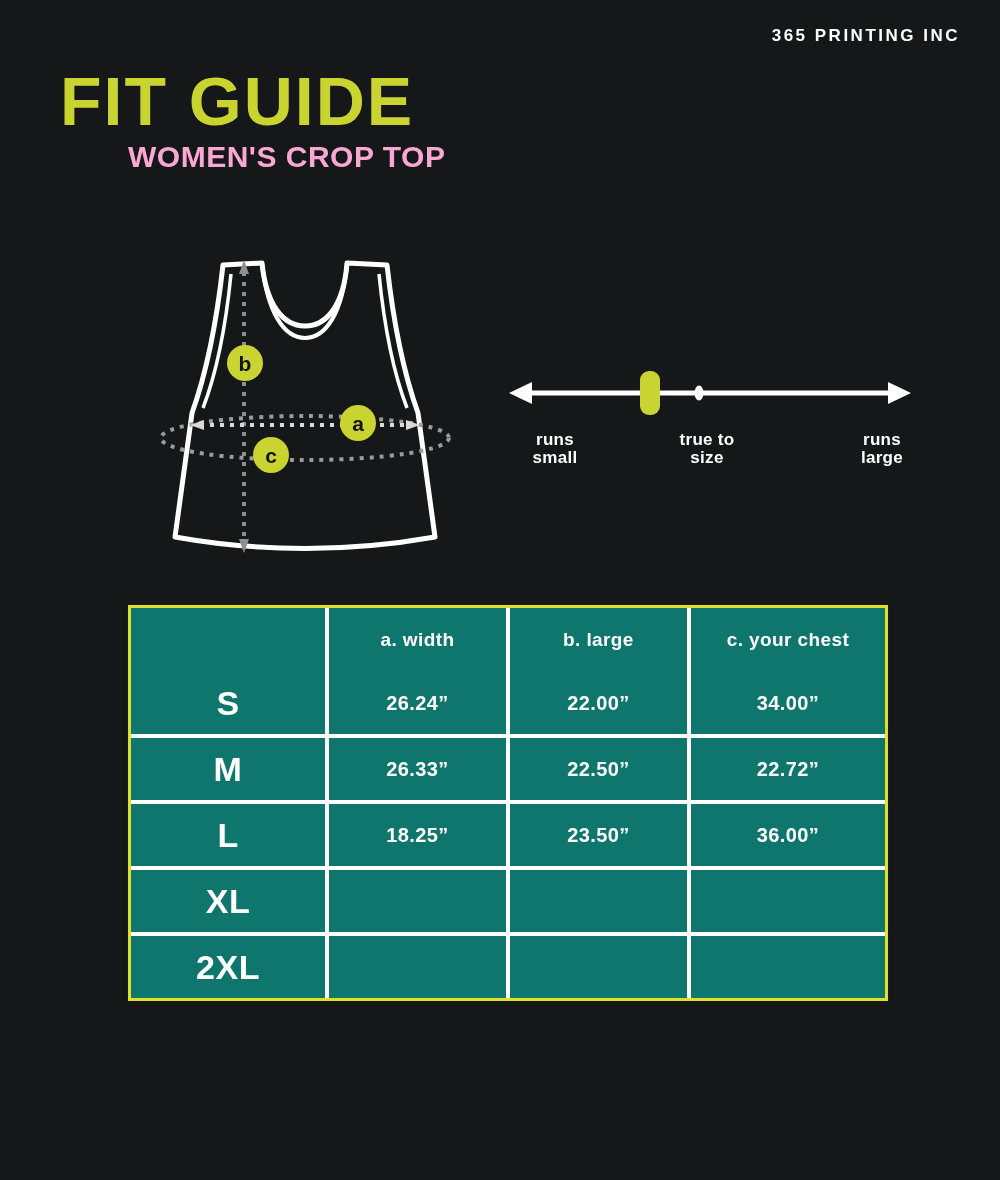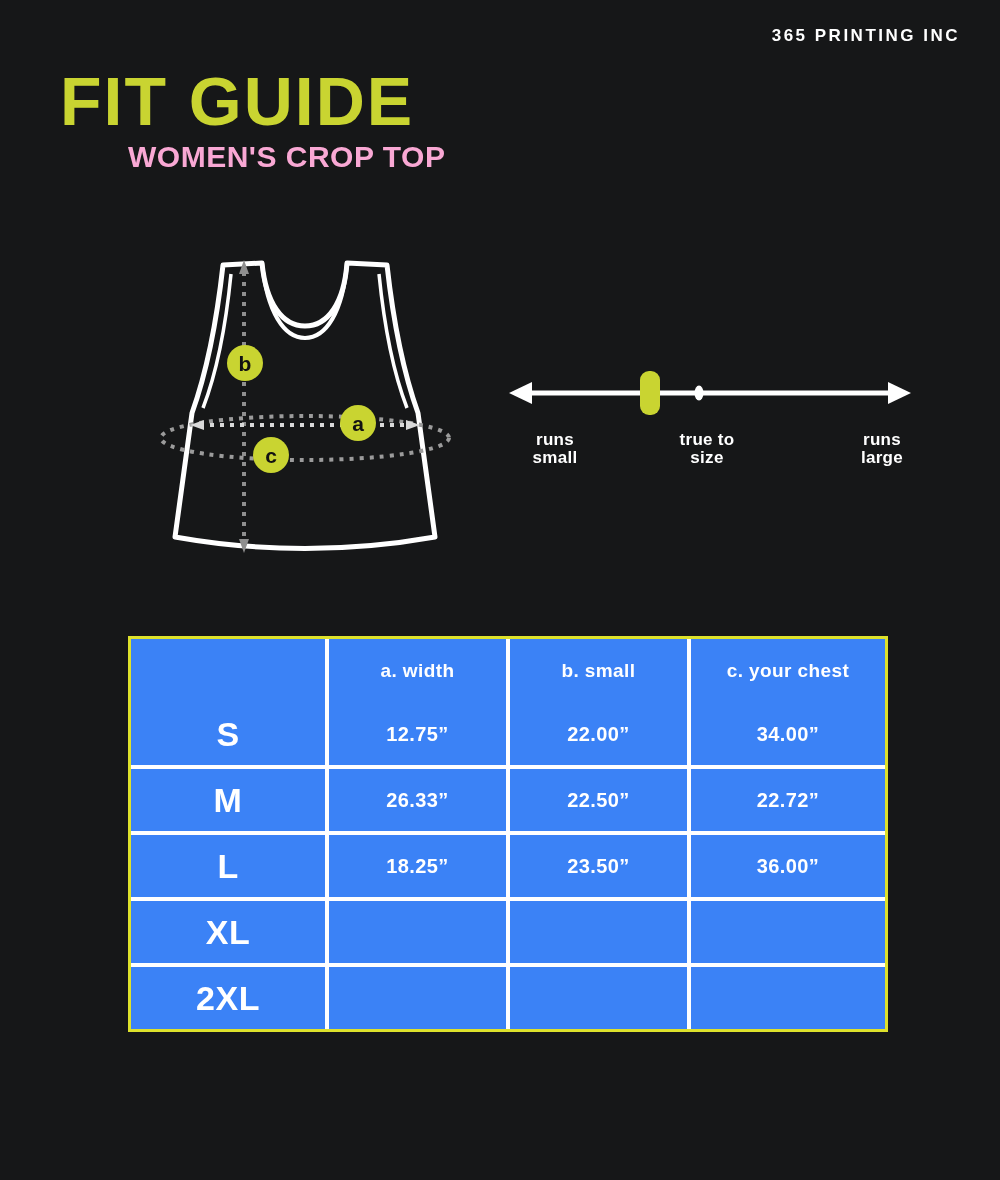--- a/index.html
+++ b/index.html
@@ -51,23 +51,23 @@
     position:absolute;top:66px;
     font-size:17px;font-weight:bold;line-height:1.08;
     letter-spacing:0.3px;white-space:pre-line;text-align:center;color:#fff;
   }
   .scale-label.left{left:8px;width:84px;}
   .scale-label.center{left:142px;width:120px;}
   .scale-label.right{left:335px;width:84px;}
 
   
   .size-table-wrap{
-    position:absolute;left:128px;top:636px;width:754px;
+    position:absolute;left:128px;top:605px;width:754px;
     border:3px solid var(--table-border);
-    background:#3b82f6;
+    background:#0f766e;
   }
   table.size-table{
     border-collapse:collapse;width:100%;table-layout:fixed;
   }
   .size-table td,.size-table th{
     border-right:4px solid #fff;border-bottom:4px solid #fff;
     text-align:center;vertical-align:middle;padding:0;
     color:#fff;
   }
   .size-table tr > *:last-child{border-right:none;}
@@ -146,28 +146,28 @@
       <colgroup>
         <col style="width:26%">
           <col style="width:24%">
           <col style="width:24%">
           <col style="width:26%">
       </colgroup>
       <thead>
         <tr>
           <th></th>
           <th>a. width</th>
-          <th>b. small</th>
+          <th>b. large</th>
           <th>c. your chest</th>
         </tr>
       </thead>
       <tbody>
         <tr>
           <th>S</th>
-          <td>12.75”</td>
+          <td>26.24”</td>
           <td>22.00”</td>
           <td>34.00”</td>
         </tr>
         <tr>
           <th>M</th>
           <td>26.33”</td>
           <td>22.50”</td>
           <td>22.72”</td>
         </tr>
         <tr>

